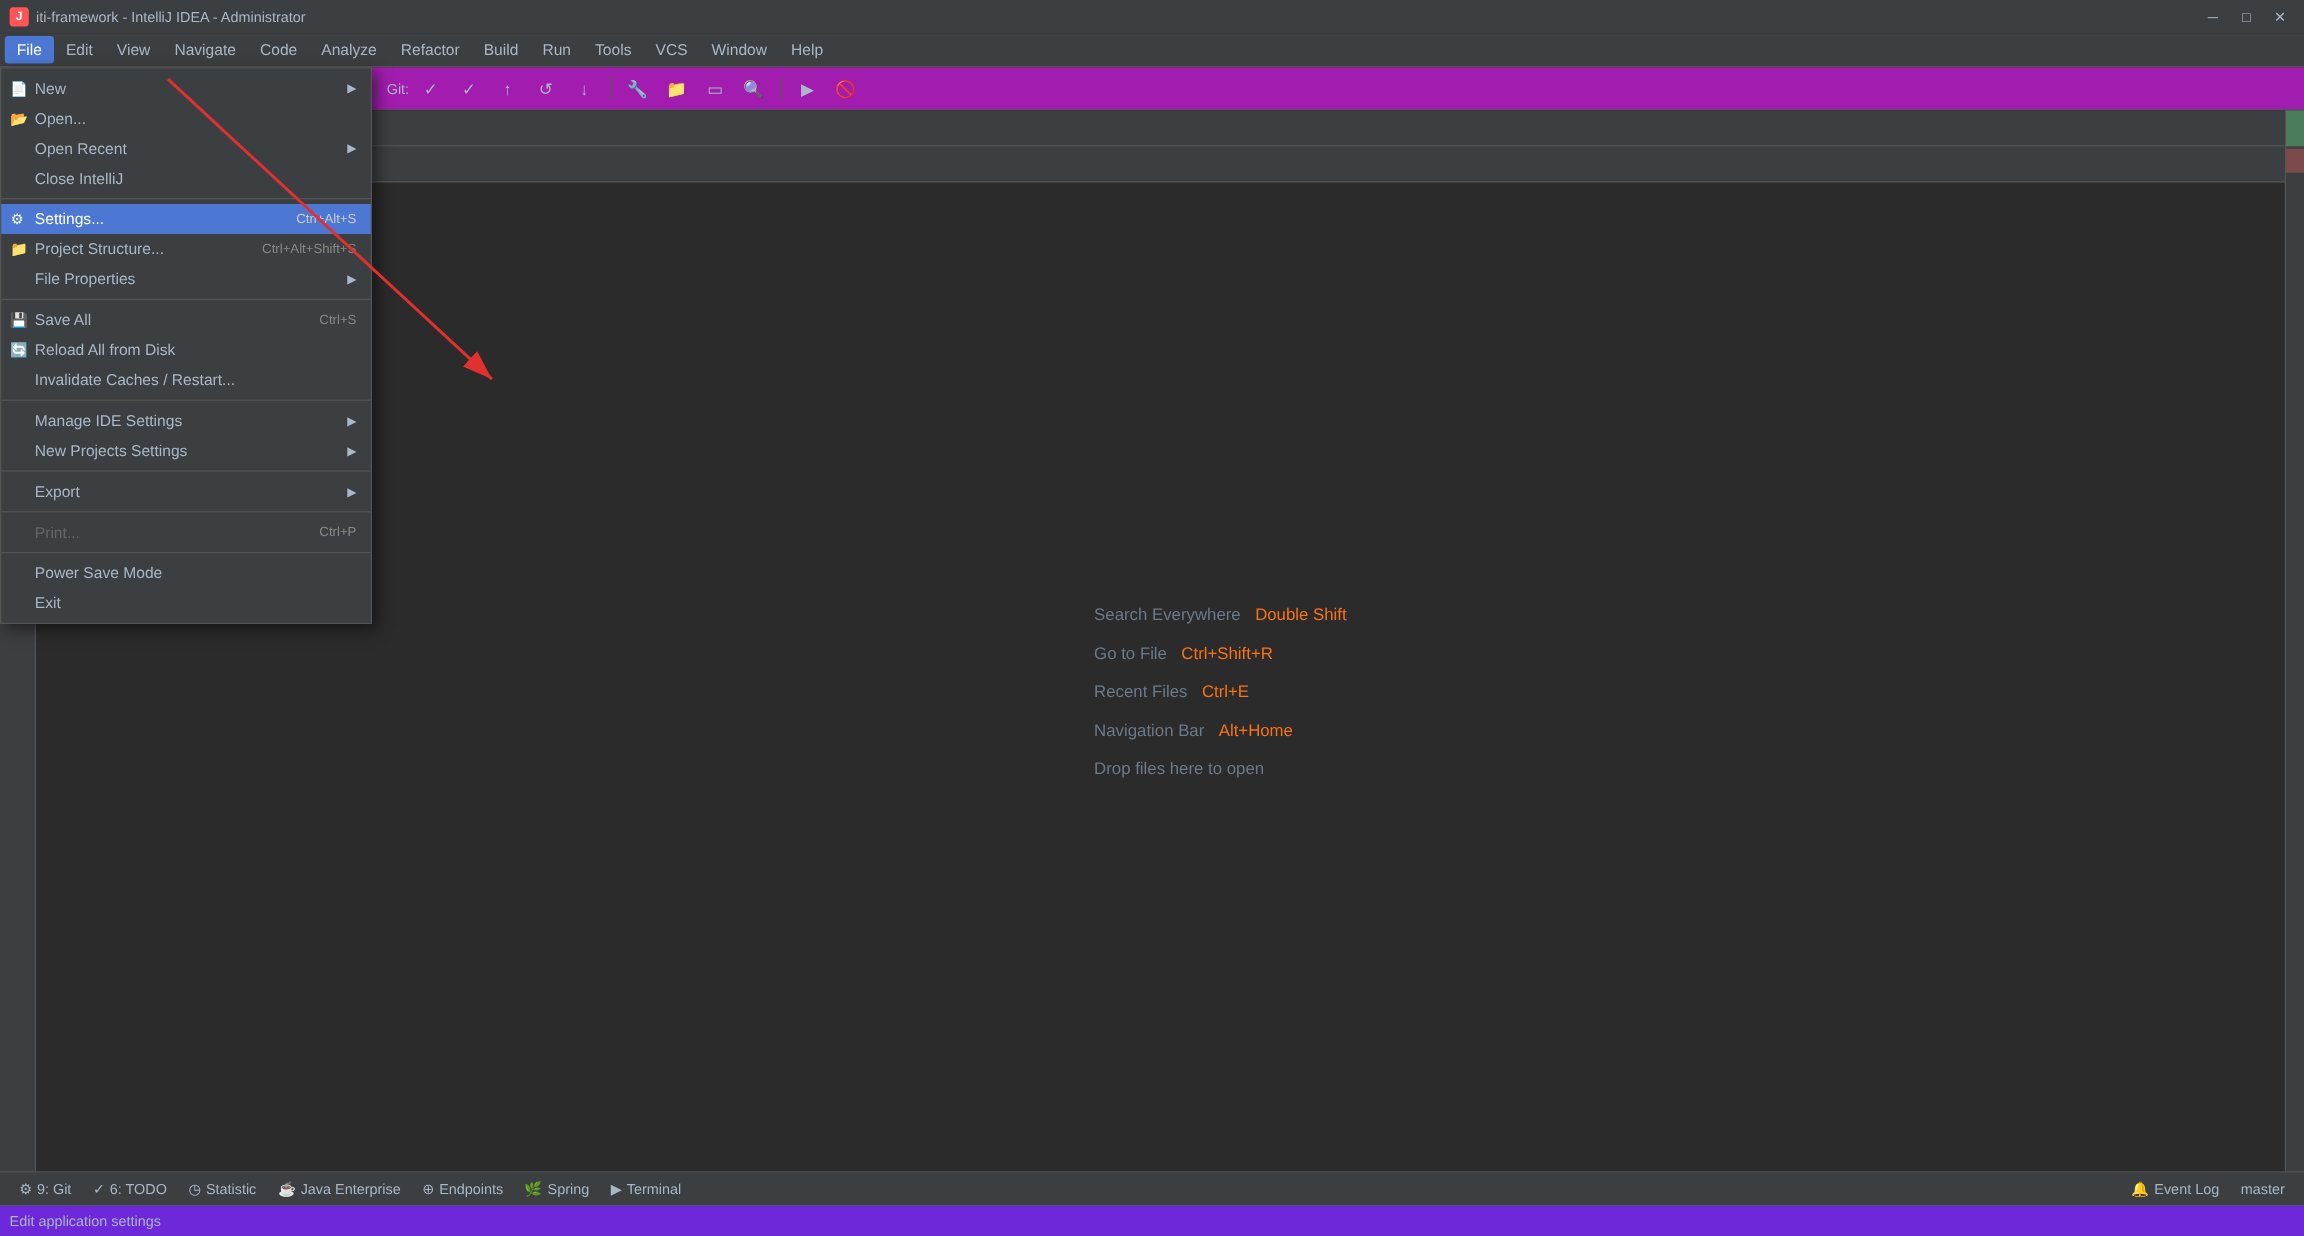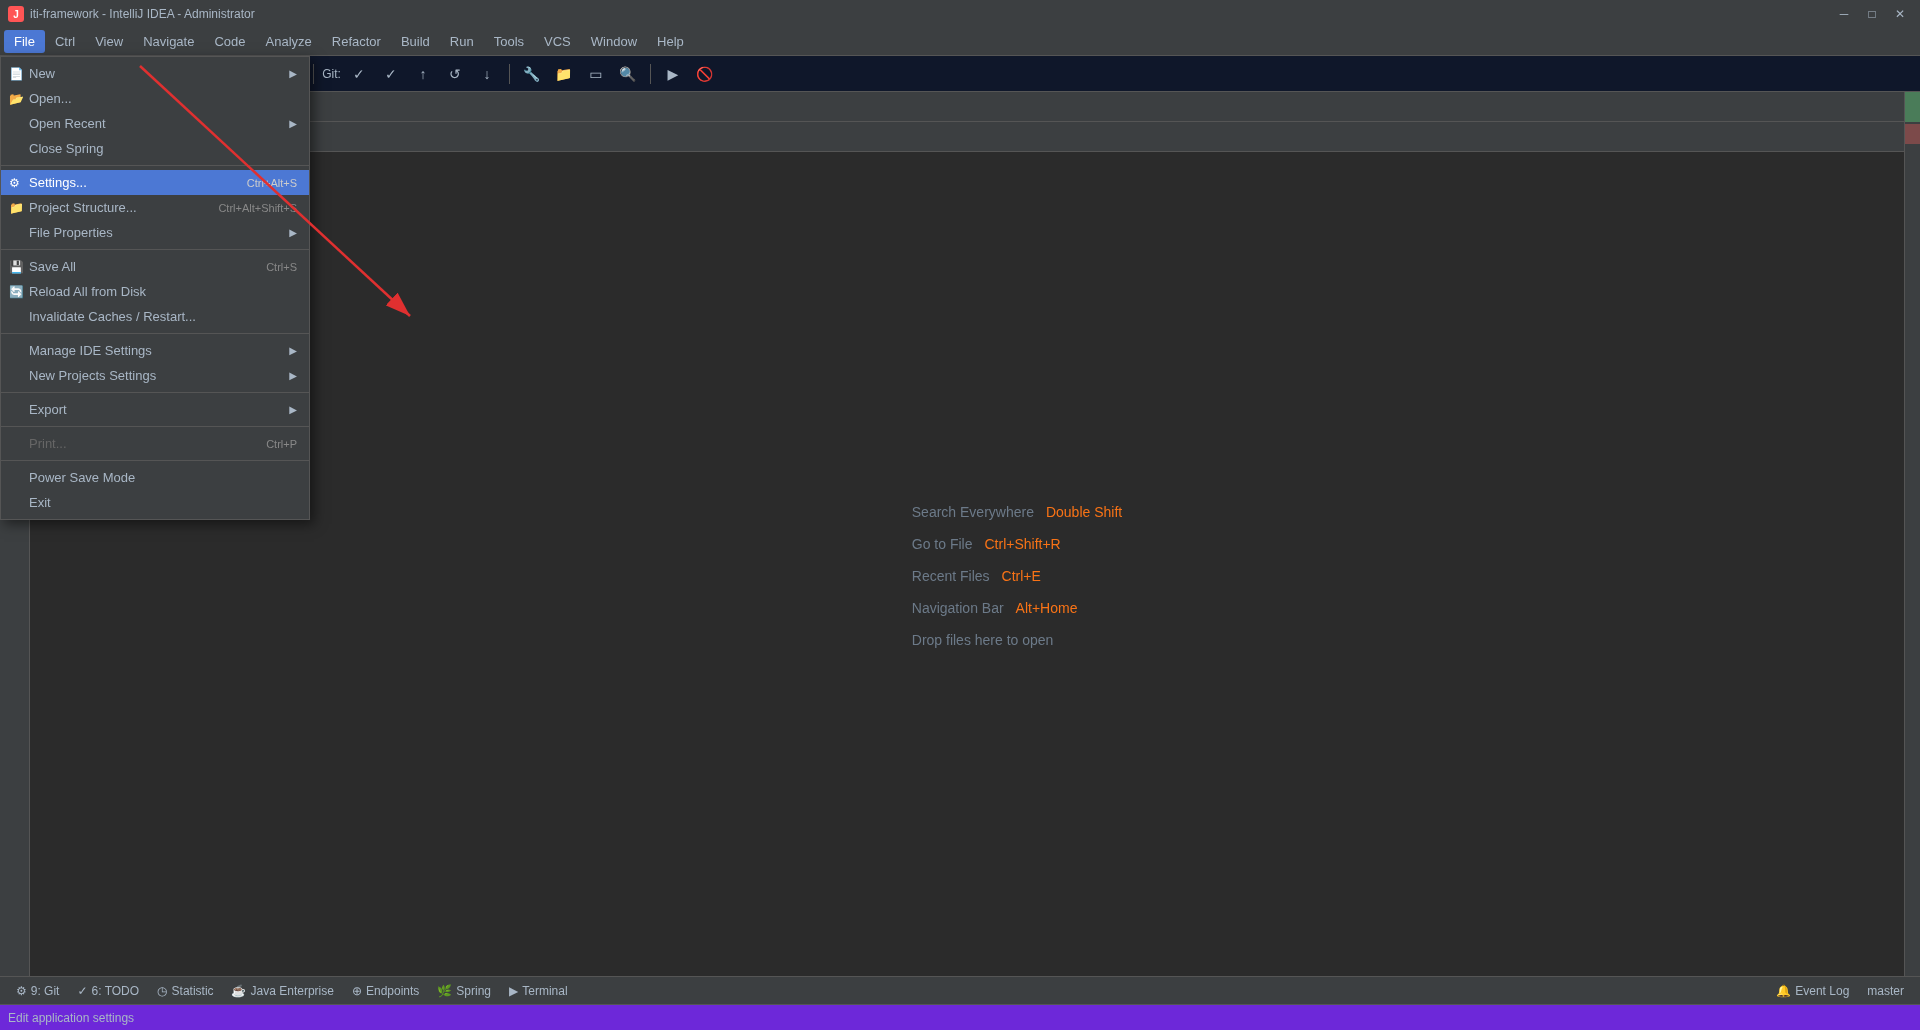--- a/index.html
+++ b/index.html
@@ -79,21 +79,21 @@
       cursor: pointer;
       font-size: 13px;
       color: #a9b7c6;
       border-radius: 3px;
     }
     .menu-item.active { background: #4c78d4; color: white; }
 
     
     #toolbar {
       height: 36px;
-      background: #0f172a;
+      background: #a21caf;
       display: flex;
       align-items: center;
       padding: 0 8px;
       gap: 4px;
       border-bottom: 1px solid #555;
     }
     .toolbar-btn {
       width: 28px;
       height: 28px;
       background: none;
@@ -344,21 +344,21 @@
   </div>
   <div class="window-controls">
     <button class="win-btn">─</button>
     <button class="win-btn">□</button>
     <button class="win-btn close">✕</button>
   </div>
 </div>
 
 <div id="menu-bar" style="position:relative;">
   <div class="menu-item active">File</div>
-  <div class="menu-item">Ctrl</div>
+  <div class="menu-item">Edit</div>
   <div class="menu-item">View</div>
   <div class="menu-item">Navigate</div>
   <div class="menu-item">Code</div>
   <div class="menu-item">Analyze</div>
   <div class="menu-item">Refactor</div>
   <div class="menu-item">Build</div>
   <div class="menu-item">Run</div>
   <div class="menu-item">Tools</div>
   <div class="menu-item">VCS</div>
   <div class="menu-item">Window</div>
@@ -378,21 +378,21 @@
     </div>
 
     <div class="dropdown-item">
       <span class="item-icon"></span>
       <span>Open Recent</span>
       <span class="arrow">▶</span>
     </div>
 
     <div class="dropdown-item">
       <span class="item-icon"></span>
-      <span>Close Spring</span>
+      <span>Close IntelliJ</span>
     </div>
     <div class="dropdown-sep"></div>
 
     <div class="dropdown-item highlighted">
       <span class="item-icon">⚙</span>
       <span>Settings...</span>
       <span class="shortcut-hint">Ctrl+Alt+S</span>
     </div>
 
     <div class="dropdown-item">

